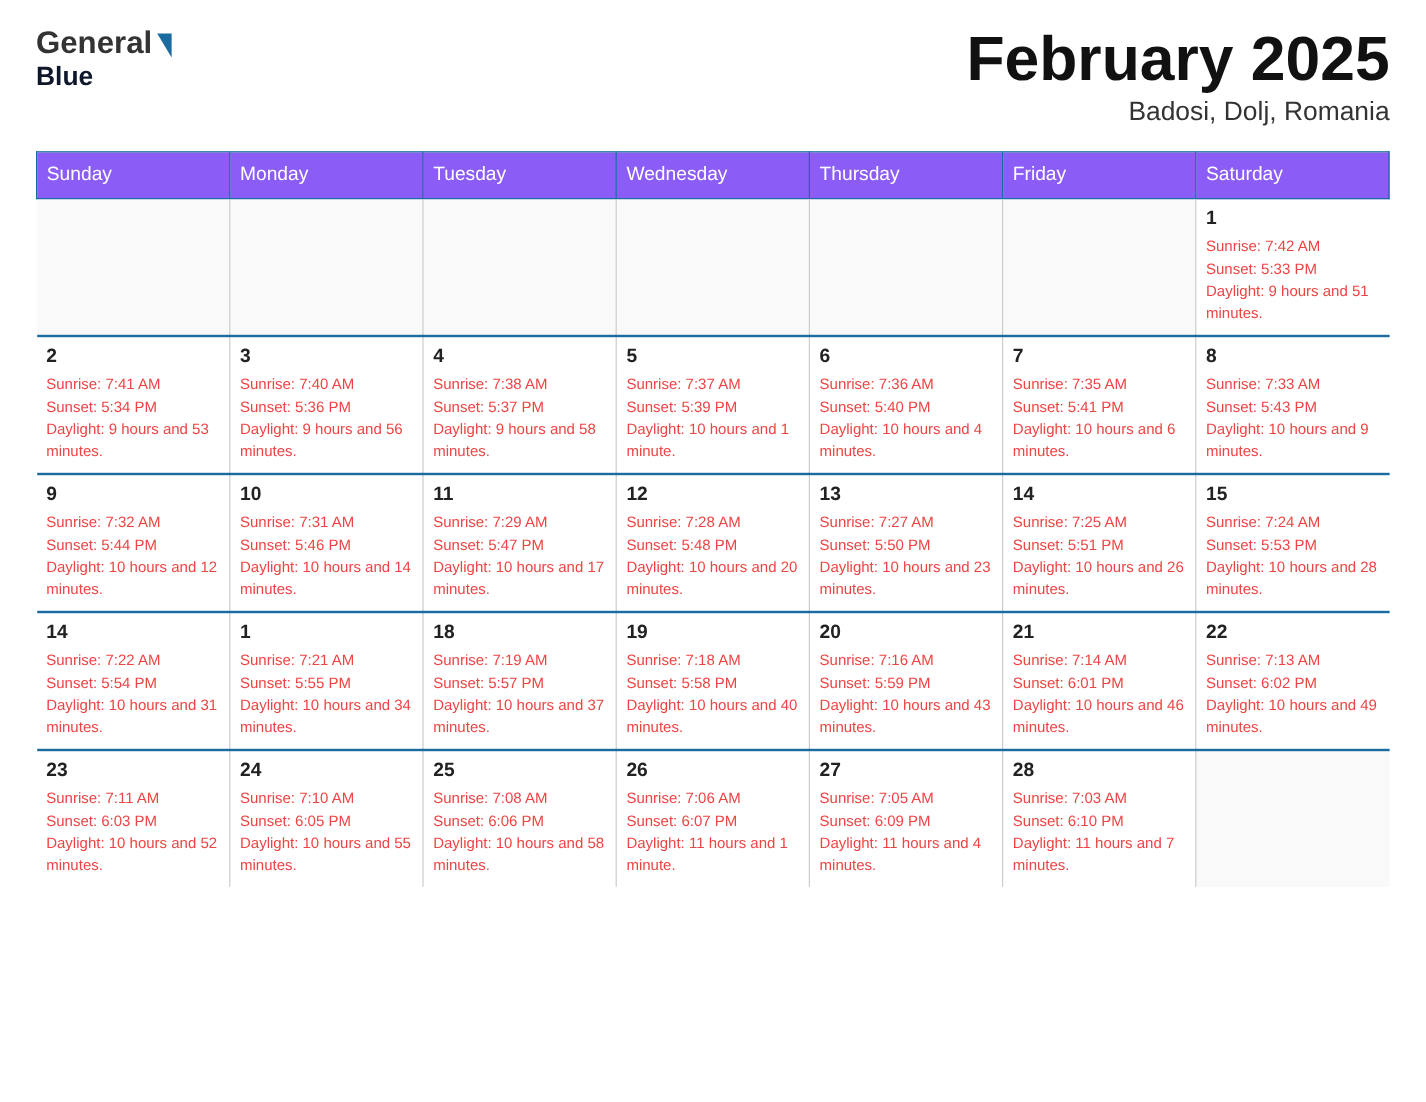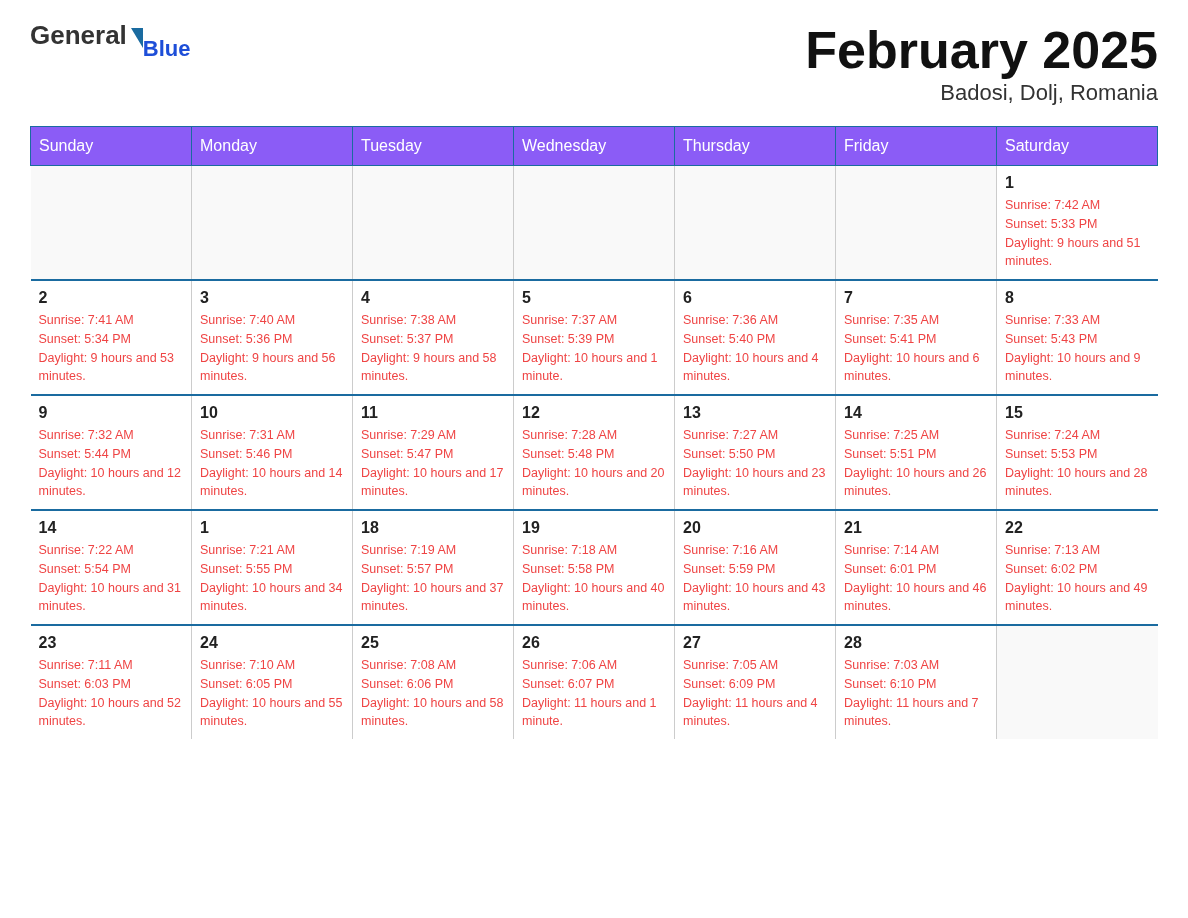--- a/index.html
+++ b/index.html
@@ -11,21 +11,21 @@
       min-height: 918px;
     }
     .header {
       display: flex;
       justify-content: space-between;
       align-items: flex-start;
       margin-bottom: 20px;
     }
     .logo {
       display: flex;
-      flex-direction: row;
+      flex-direction: column;
       align-items: flex-start;
     }
     .logo-top {
       display: flex;
       align-items: center;
     }
     .logo-general {
       font-size: 26px;
       font-weight: bold;
       color: #333;
@@ -34,24 +34,23 @@
       width: 0;
       height: 0;
       border-left: 12px solid transparent;
       border-right: 0px solid transparent;
       border-top: 20px solid #1a6ba0;
       margin-left: 4px;
       margin-top: 4px;
     }
     .logo-bottom {
       font-size: 22px;
-      color: #1d4ed8;
+      color: #0f172a;
       font-weight: bold;
       margin-left: 0;
-      margin-top: 16px;
     }
     .title-section {
       text-align: right;
     }
     .month-title {
       font-size: 52px;
       font-weight: bold;
       color: #111;
     }
     .location {

